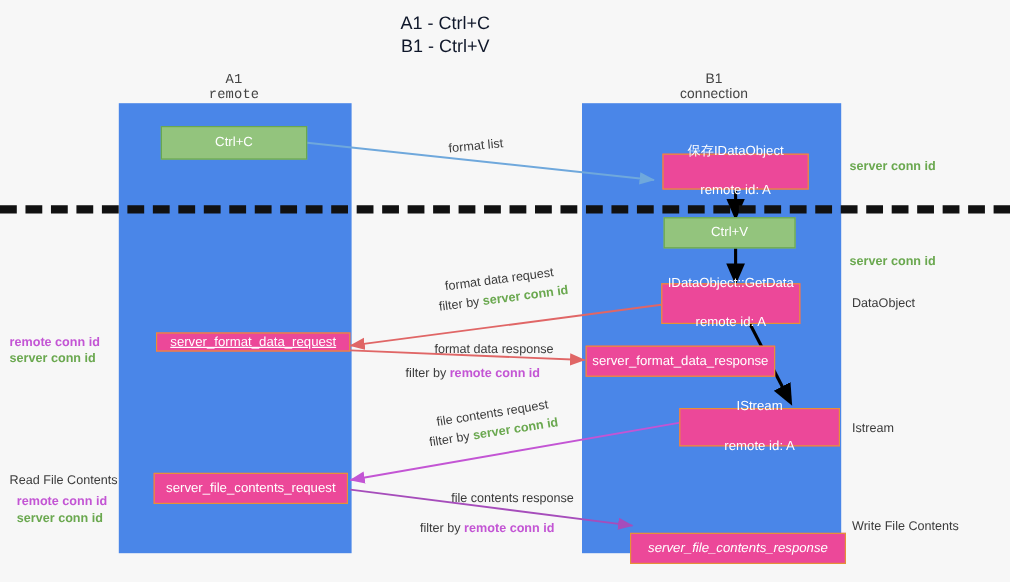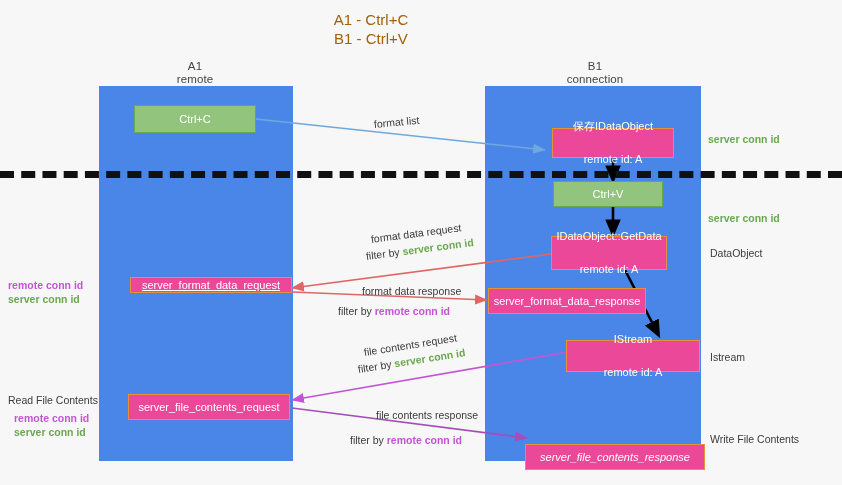--- a/index.html
+++ b/index.html
@@ -11,21 +11,21 @@
   }
   #stage{position:absolute;left:0;top:0;width:842px;height:485px;}
   svg.layer{position:absolute;left:0;top:0;width:842px;height:485px;overflow:visible;}
   .lane{position:absolute;background:#4a86e8;}
   .lane-title{
     position:absolute;text-align:center;color:#444;font-size:11.5px;
     line-height:13px;letter-spacing:.1px;
   }
   .title{
     position:absolute;left:0;width:742px;text-align:center;
-    color:#a16207;font-size:15px;line-height:19px;
+    color:#0f172a;font-size:15px;line-height:19px;
   }
   .box{
     position:absolute;box-sizing:border-box;
     display:flex;flex-direction:column;align-items:center;justify-content:center;
     color:#ffffff;font-size:11px;line-height:13px;text-align:center;
   }
   .box .l2{font-size:11px;margin-top:20px;}
   .green{background:#93c47d;border:1px solid #6aa84f;}
   .orange{background:#ec4899;border:1px solid #e69138;}
   .lbl{
@@ -44,21 +44,21 @@
   }
 </style>
 </head>
 <body>
 
 <div id="stage">
 
   <div class="title" style="top:10px">A1 - Ctrl+C</div>
   <div class="title" style="top:29px">B1 - Ctrl+V</div>
 
-  <div class="lane-title" style="left:140px;top:60px;width:110px;">
+  <div class="lane-title" style="left:140px;top:60px;width:110px;font-family:Liberation Mono, monospace;">
     <div>A1</div>
     <div>remote</div>
   </div>
   <div class="lane-title" style="left:540px;top:60px;width:110px;">
     <div>B1</div>
     <div>connection</div>
   </div>
 
   <div class="lane" style="left:99px;top:86px;width:194px;height:375px;"></div>
   <div class="lane" style="left:485px;top:86px;width:216px;height:375px;"></div>

